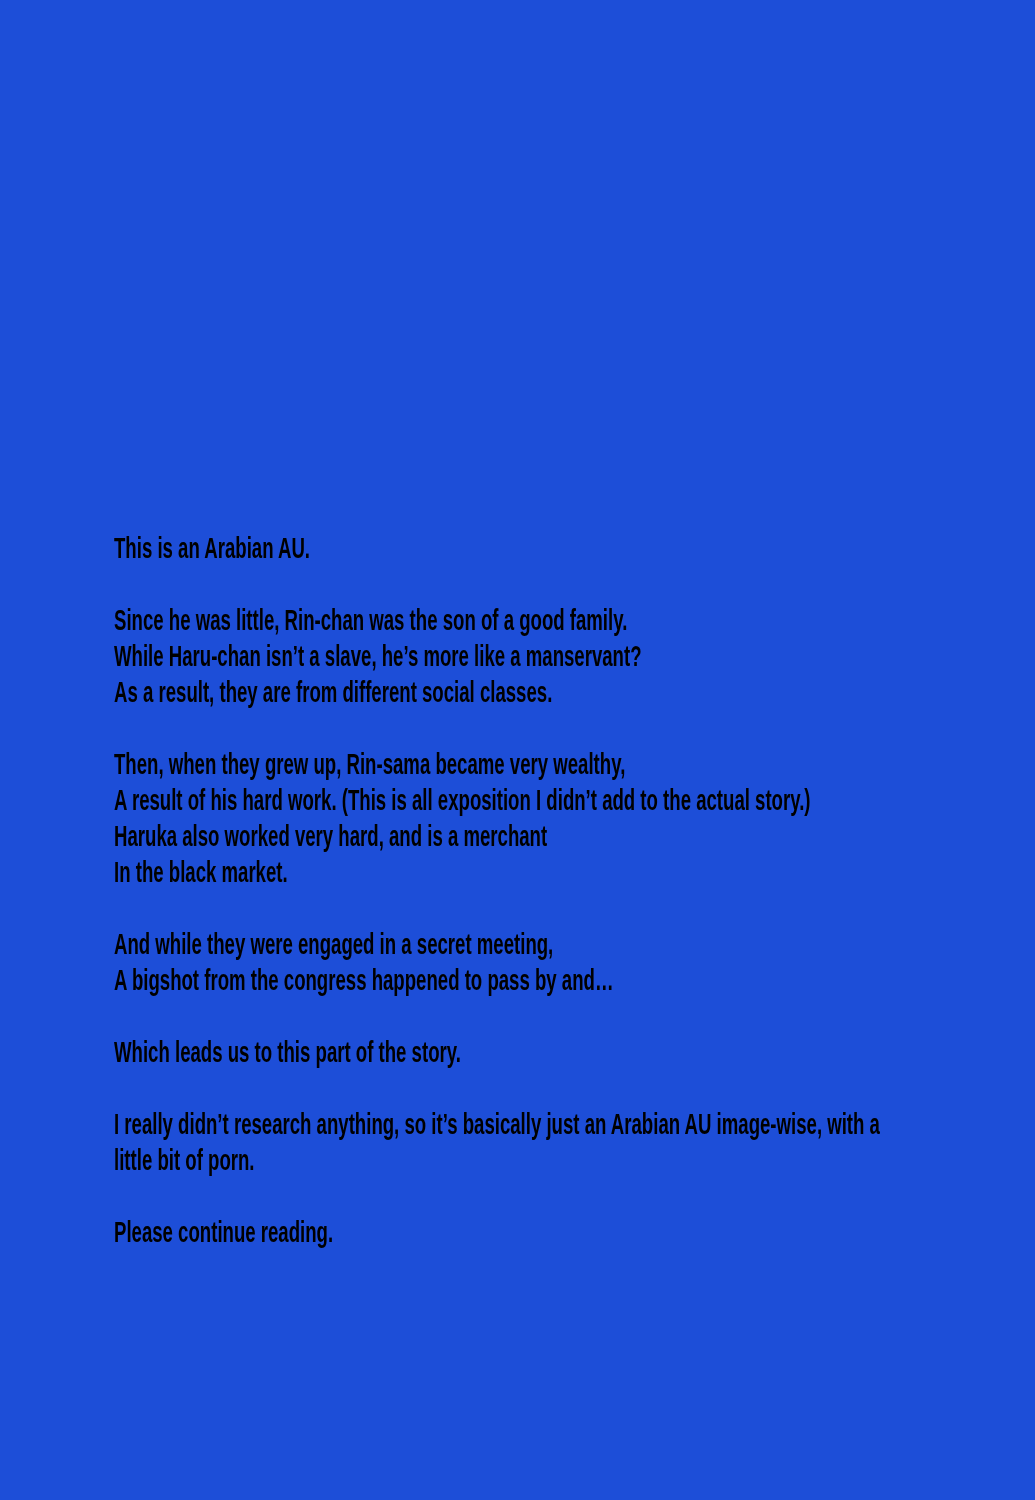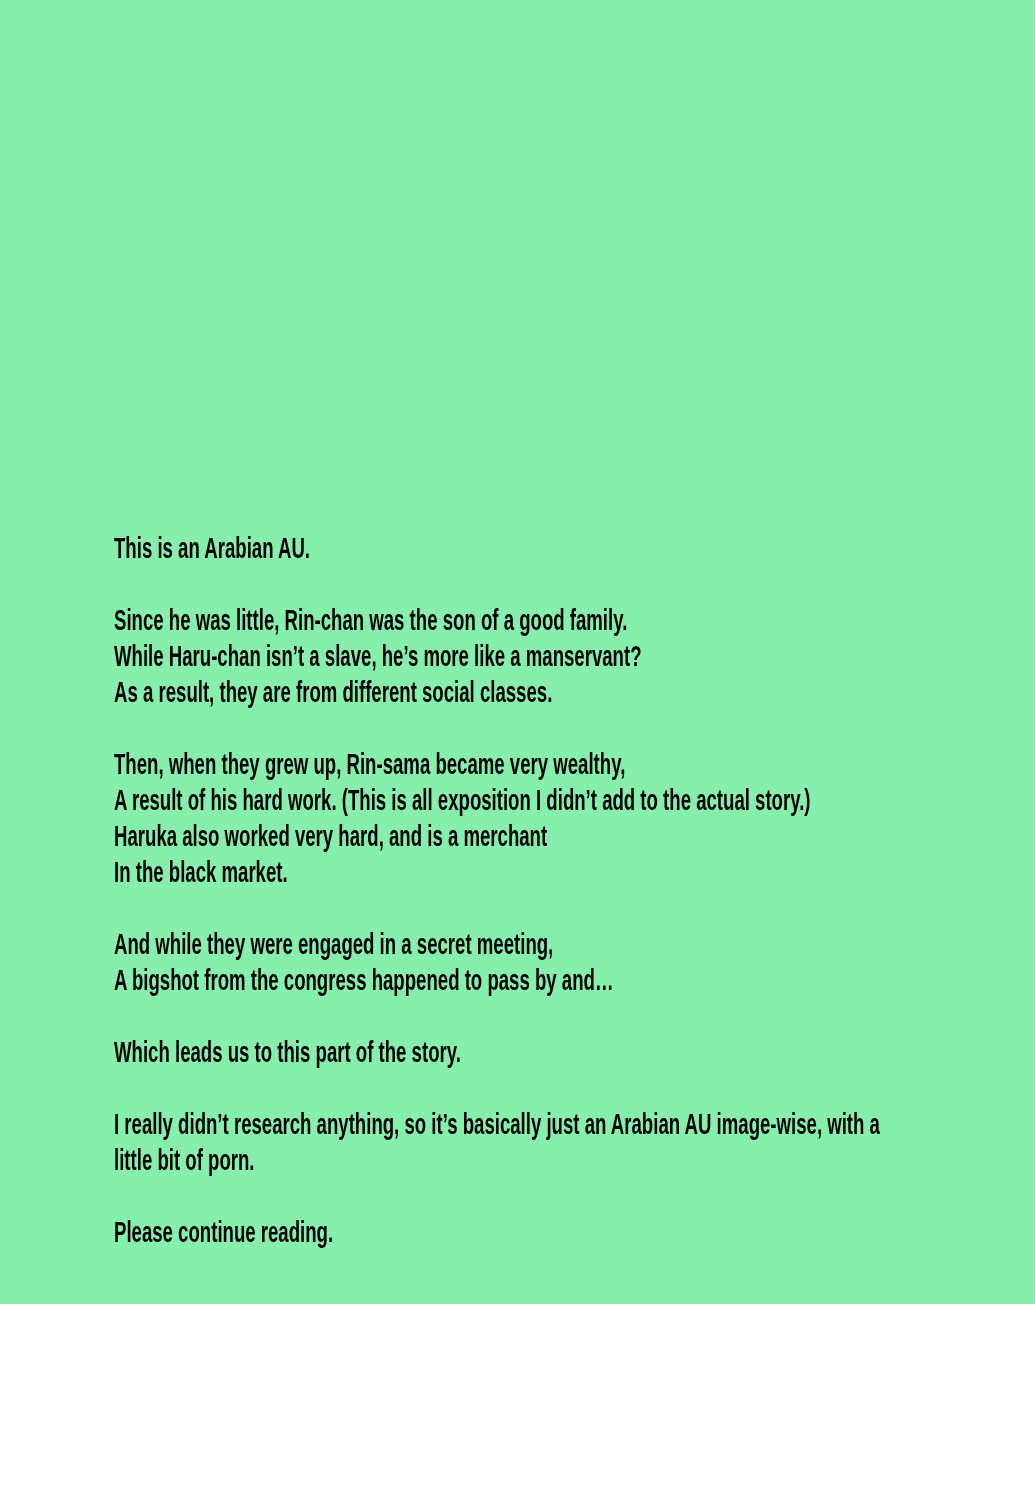--- a/index.html
+++ b/index.html
@@ -12,22 +12,22 @@
     height: 1500px;
     position: relative;
     overflow: hidden;
     font-family: "Liberation Sans", sans-serif;
   }
   .page {
     position: absolute;
     left: 0;
     top: 0;
     width: 1035px;
-    height: 1304px;
-    background: #86efac;
+    height: 1500px;
+    background: #1d4ed8;
   }
   .text-block {
     position: absolute;
     left: 114px;
     top: 530px;
     width: 1345px;               
     transform: scaleX(0.62);     
     transform-origin: 0 0;
     color: #000000;
     font-size: 30px;

